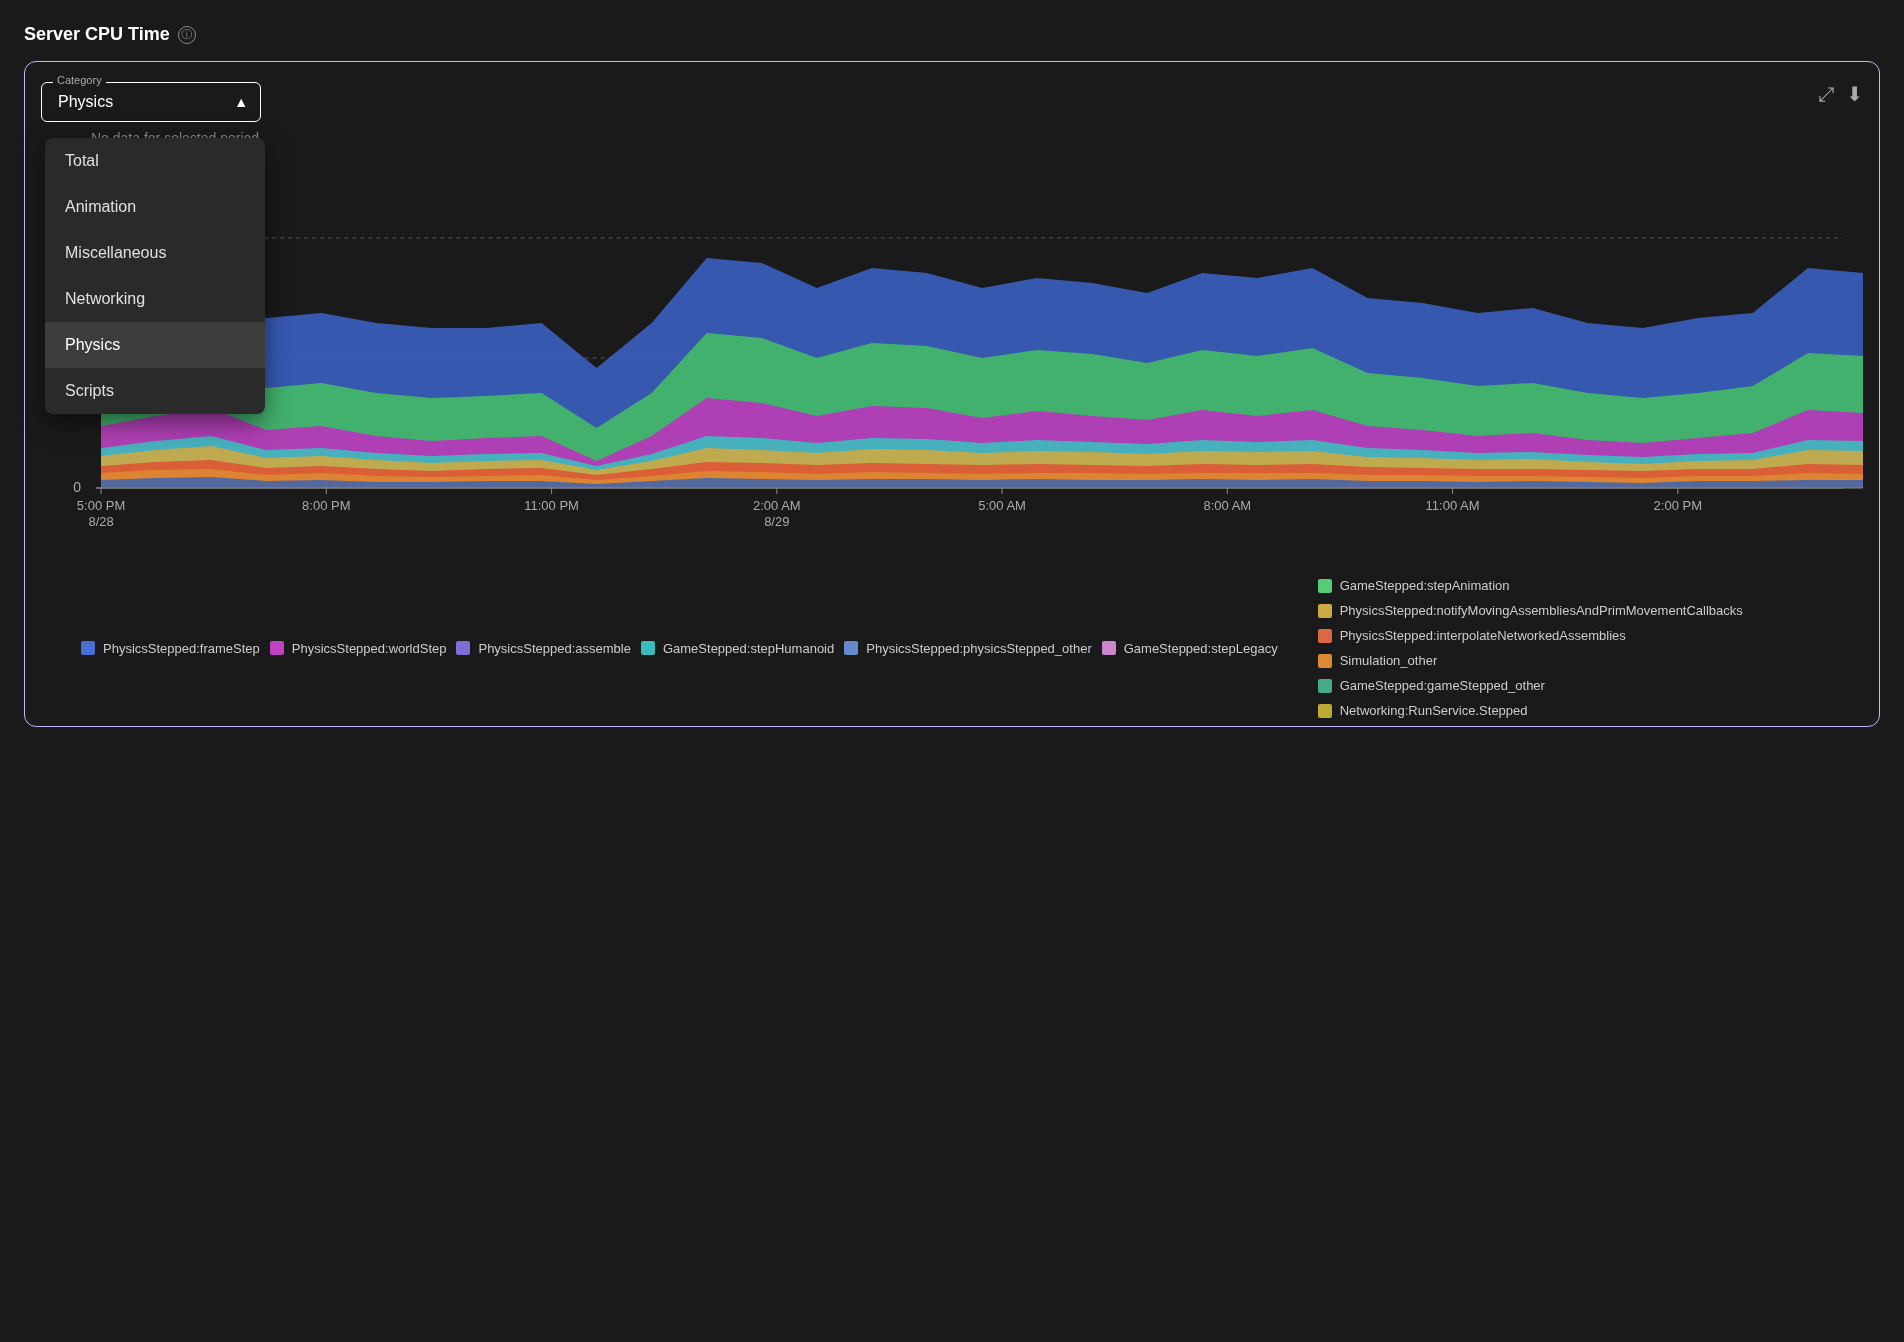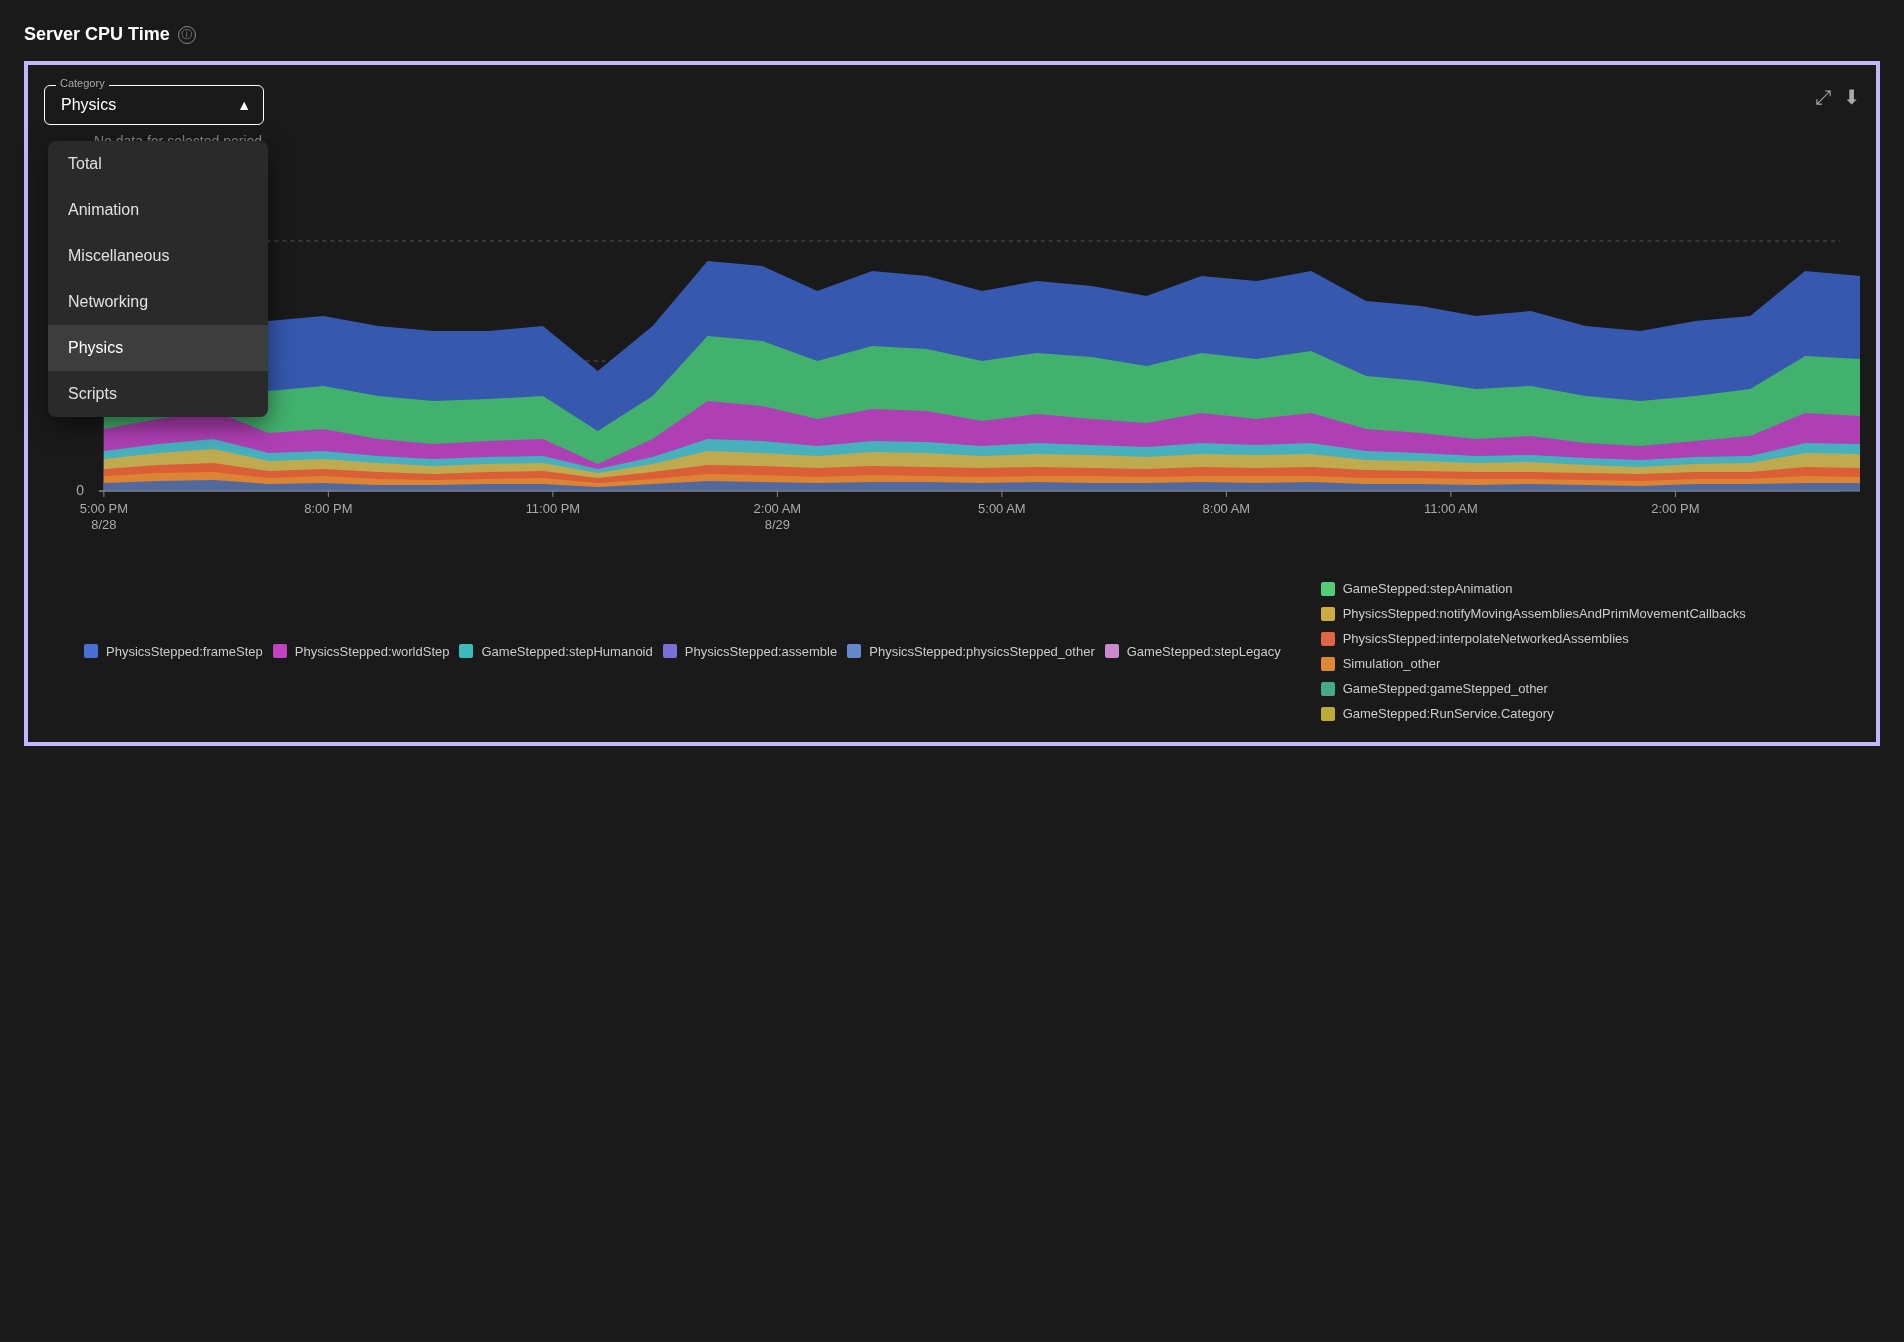--- a/index.html
+++ b/index.html
@@ -30,23 +30,23 @@
       display: flex;
       align-items: center;
       justify-content: center;
       font-size: 11px;
       color: #888;
       cursor: pointer;
     }
     .chart-container {
       position: relative;
       background: #1a1a1a;
-      border: 4px solid #c4b5fd;
-      border-radius: 0;
-      padding: 20px 16px 21px 16px;
+      border: 1px solid #c4b5fd;
+      border-radius: 12px;
+      padding: 20px 16px 8px 16px;
     }
     .chart-top-row {
       display: flex;
       align-items: flex-start;
       justify-content: space-between;
       margin-bottom: 8px;
     }
     .category-wrapper {
       position: relative;
     }
@@ -542,28 +542,28 @@
     <div style="display:flex; flex-direction:row; gap:10px;">
       <div class="legend-item">
         <div class="legend-color" style="background:#4a6fd4;"></div>
         <span>PhysicsStepped:frameStep</span>
       </div>
       <div class="legend-item">
         <div class="legend-color" style="background:#c044c0;"></div>
         <span>PhysicsStepped:worldStep</span>
       </div>
       <div class="legend-item">
+        <div class="legend-color" style="background:#7a70d8;"></div>
+        <span>PhysicsStepped:assemble</span>
+      </div>
+      <div class="legend-item">
         <div class="legend-color" style="background:#3bbcbc;"></div>
         <span>GameStepped:stepHumanoid</span>
       </div>
       <div class="legend-item">
-        <div class="legend-color" style="background:#7a70d8;"></div>
-        <span>PhysicsStepped:assemble</span>
-      </div>
-      <div class="legend-item">
         <div class="legend-color" style="background:#6688cc;"></div>
         <span>PhysicsStepped:physicsStepped_other</span>
       </div>
       <div class="legend-item">
         <div class="legend-color" style="background:#cc88cc;"></div>
         <span>GameStepped:stepLegacy</span>
       </div>
     </div>
 
     <div style="display:flex; flex-direction:column; gap:10px;">
@@ -582,17 +582,17 @@
       <div class="legend-item">
         <div class="legend-color" style="background:#dd8833;"></div>
         <span>Simulation_other</span>
       </div>
       <div class="legend-item">
         <div class="legend-color" style="background:#44aa88;"></div>
         <span>GameStepped:gameStepped_other</span>
       </div>
       <div class="legend-item">
         <div class="legend-color" style="background:#bbaa33;"></div>
-        <span>GameStepped:RunService.Category</span>
+        <span>Networking:RunService.Stepped</span>
       </div>
     </div>
   </div>
 </div>
 
 </body></html>

